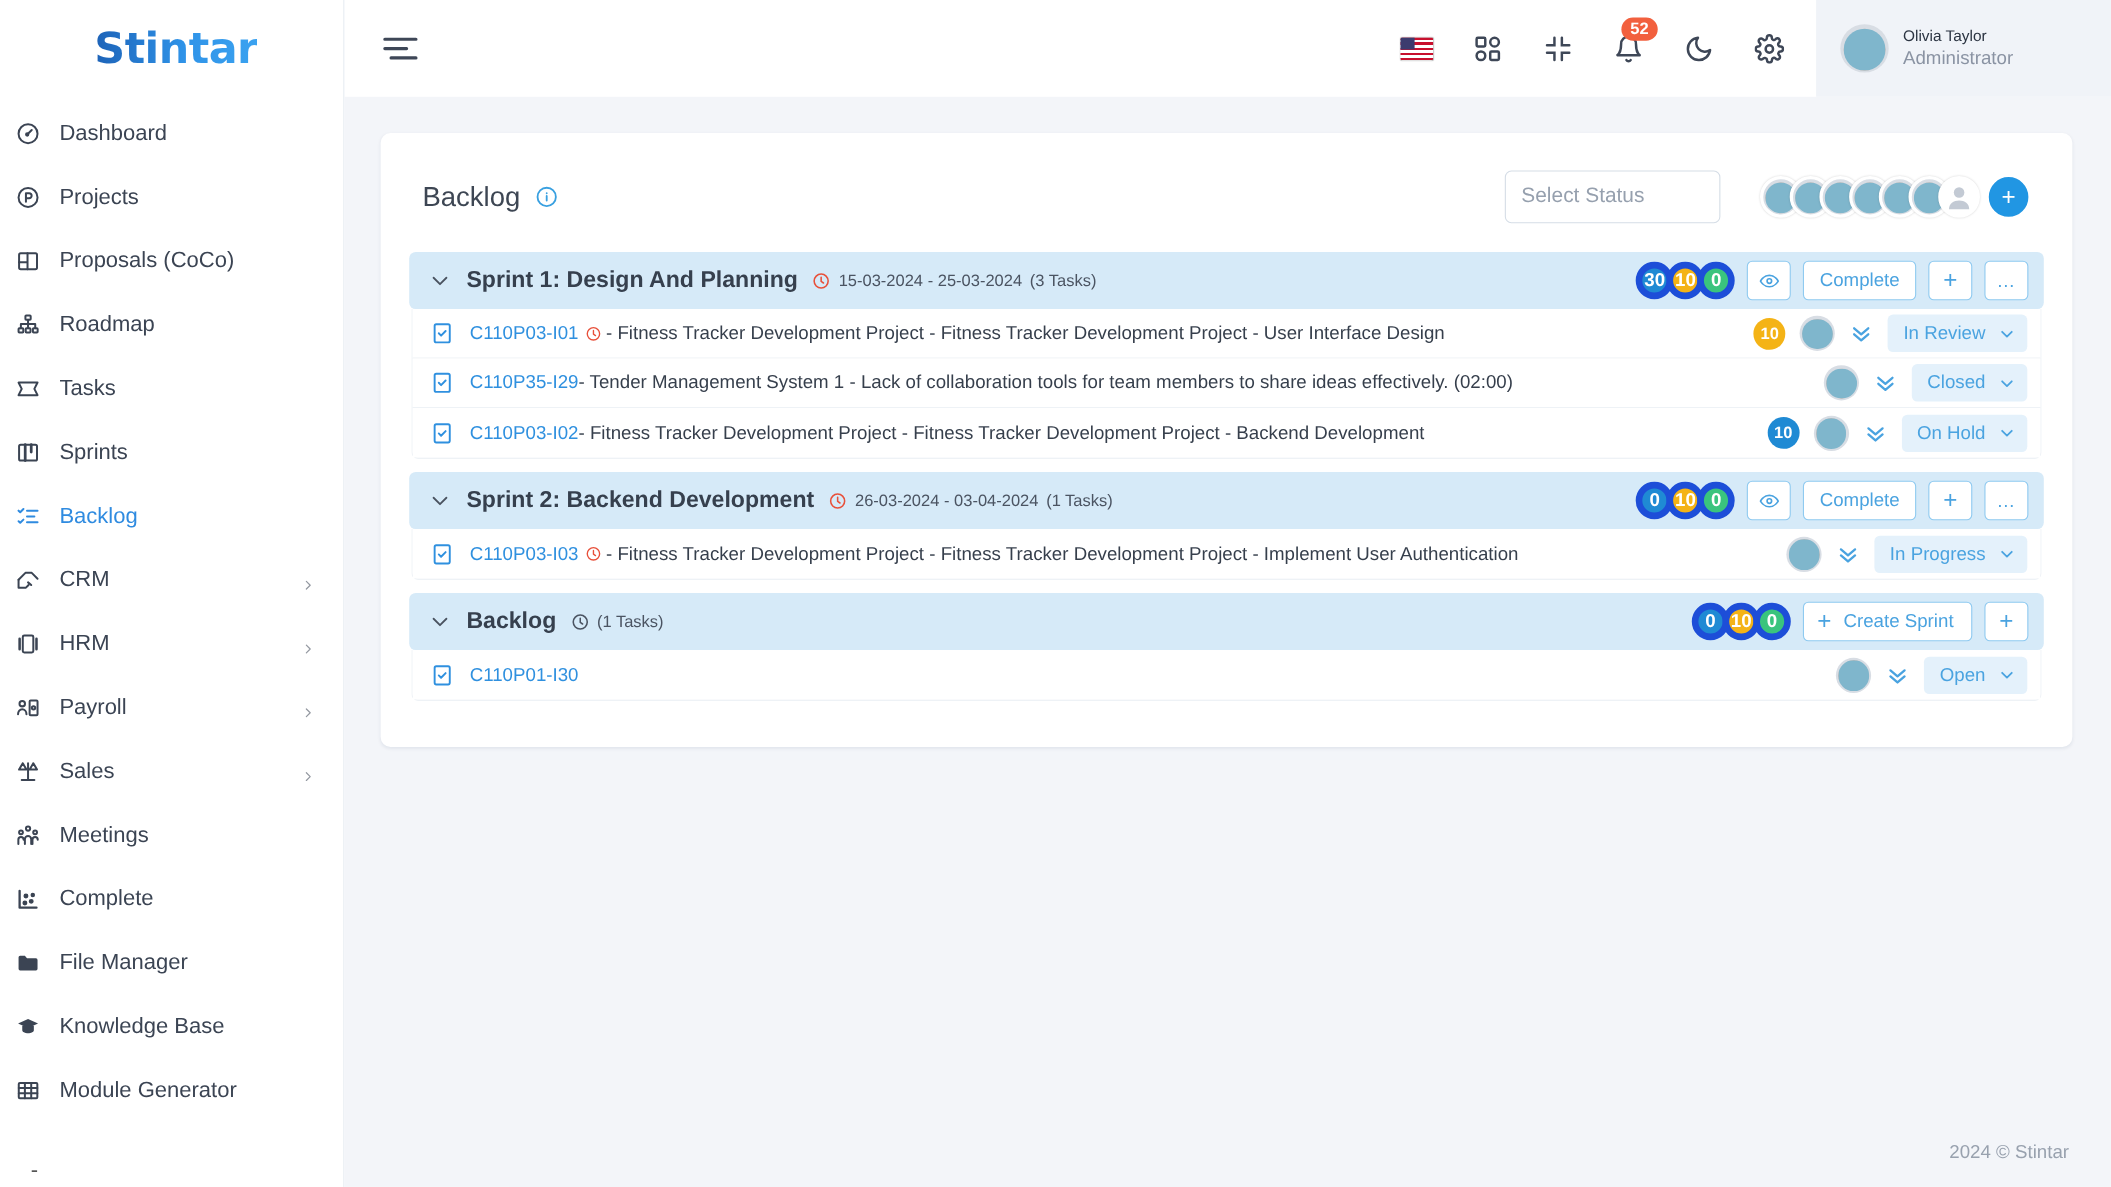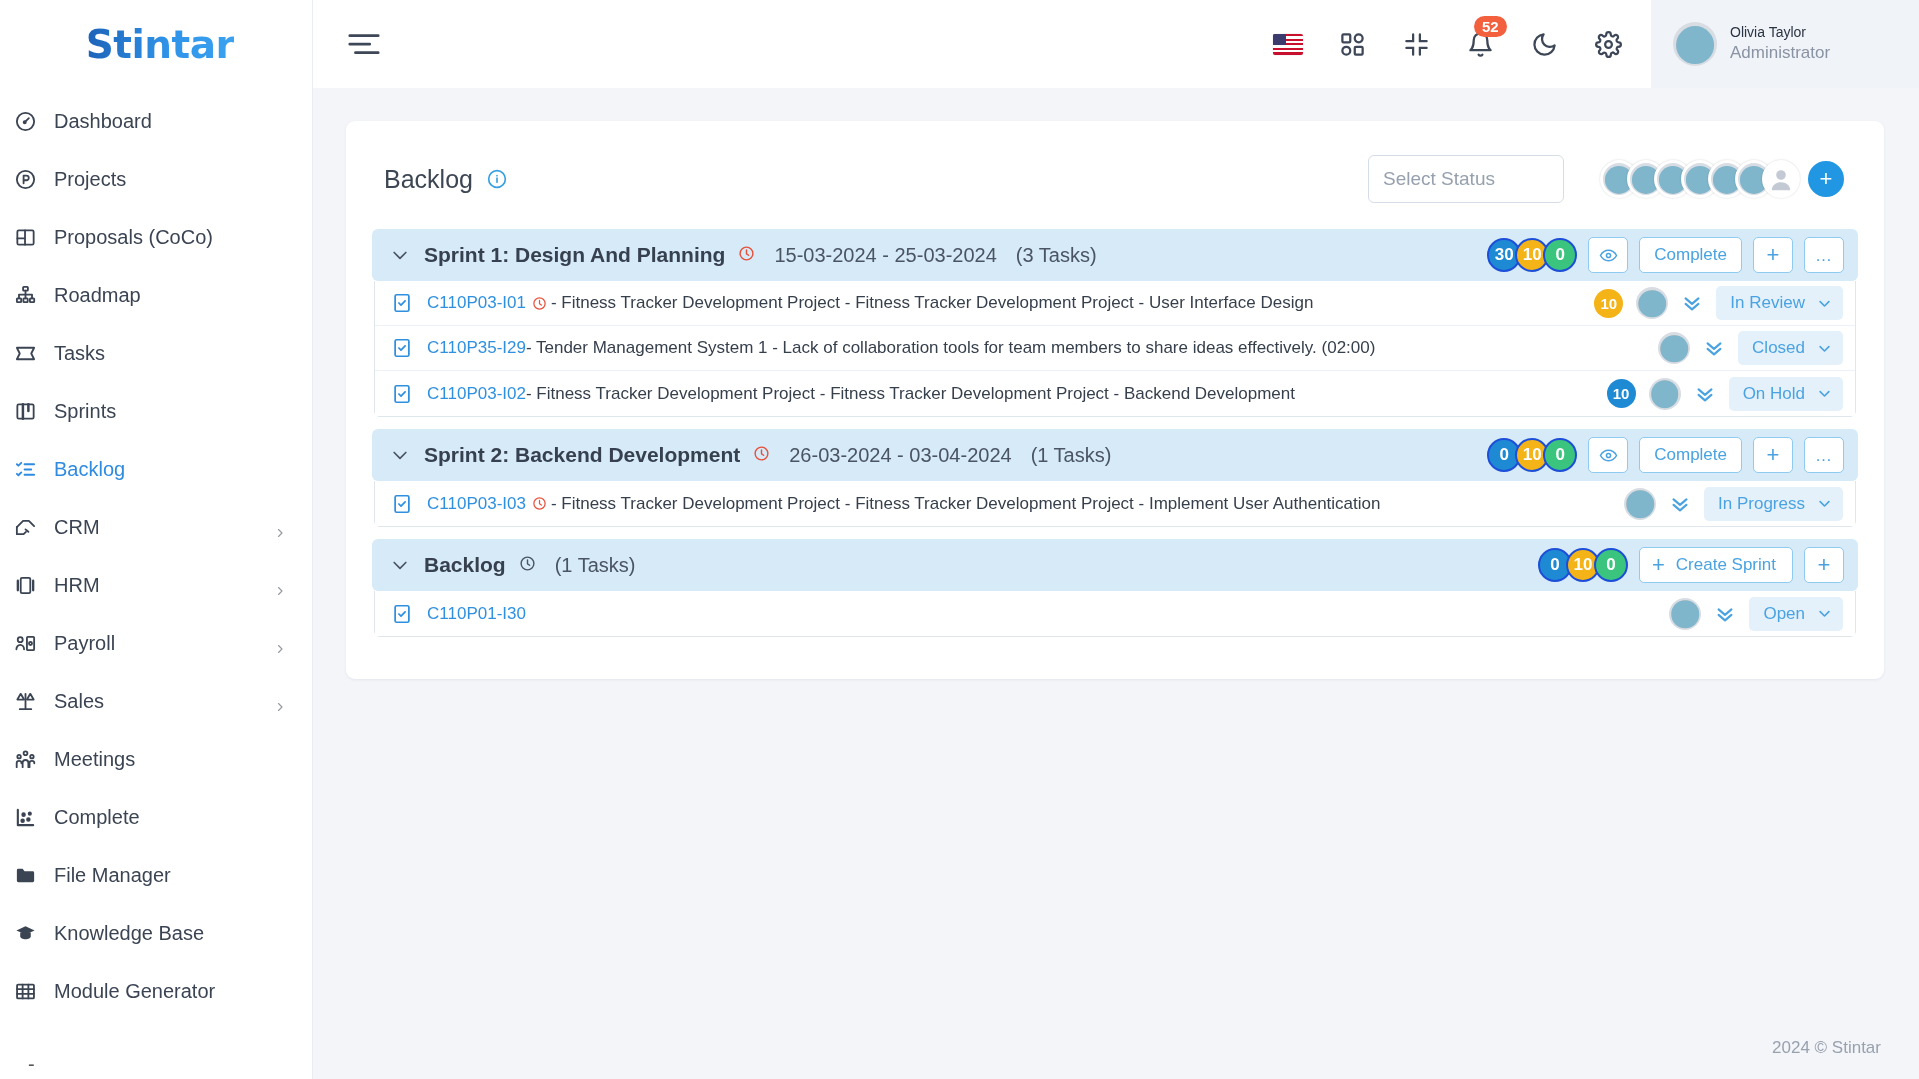--- a/index.html
+++ b/index.html
@@ -128,29 +128,29 @@
   }
 
   
   .sprint-block { margin-bottom: 12px; }
   .sprint-head {
     background: #d6eaf8; border-radius: 6px; height: 52px;
     display: flex; align-items: center; padding: 0 14px 0 18px; gap: 0;
   }
   .chev-down { width: 20px; height: 20px; color: #4a5360; cursor: pointer; flex:none; }
   .sprint-name { font-size: 21px; font-weight: 700; color: #36404e; margin-left: 14px; white-space: nowrap; }
-  .sprint-meta { font-size: 20px; color: #4b5462; margin-left: 13px; display:flex; align-items:flex-start; gap:19px; white-space:nowrap;}
+  .sprint-meta { font-size: 15px; color: #4b5462; margin-left: 13px; display:flex; align-items:center; gap:7px; white-space:nowrap;}
   .clock-ico { width: 17px; height: 17px; color: #e8503a; flex:none; }
   .clock-ico.grey { color: #4b5462; }
   .sprint-spacer { flex: 1; }
   .pills { display: flex; align-items: center; }
   .pill {
     width: 34px; height: 34px; border-radius: 50%; color: #fff; font-size: 17px;
     font-weight: 700; display: flex; align-items: center; justify-content: center;
-    border: 2px solid #1d4ed8; margin-left: -6px; cursor: default;
+    border: 6px solid #1d4ed8; margin-left: -6px; cursor: default;
   }
   .pill:first-child { margin-left: 0; }
   .pill.blue { background: #1f8ad4; }
   .pill.amber { background: #f4b316; }
   .pill.green { background: #3ac47d; }
   .sp-btn {
     height: 36px; border: 1px solid #8fcaf0; border-radius: 5px; background: #fff;
     color: #4aa3e0; font-size: 17px; display: flex; align-items: center;
     justify-content: center; padding: 0 14px; margin-left: 11px; cursor: pointer;
     white-space: nowrap;

